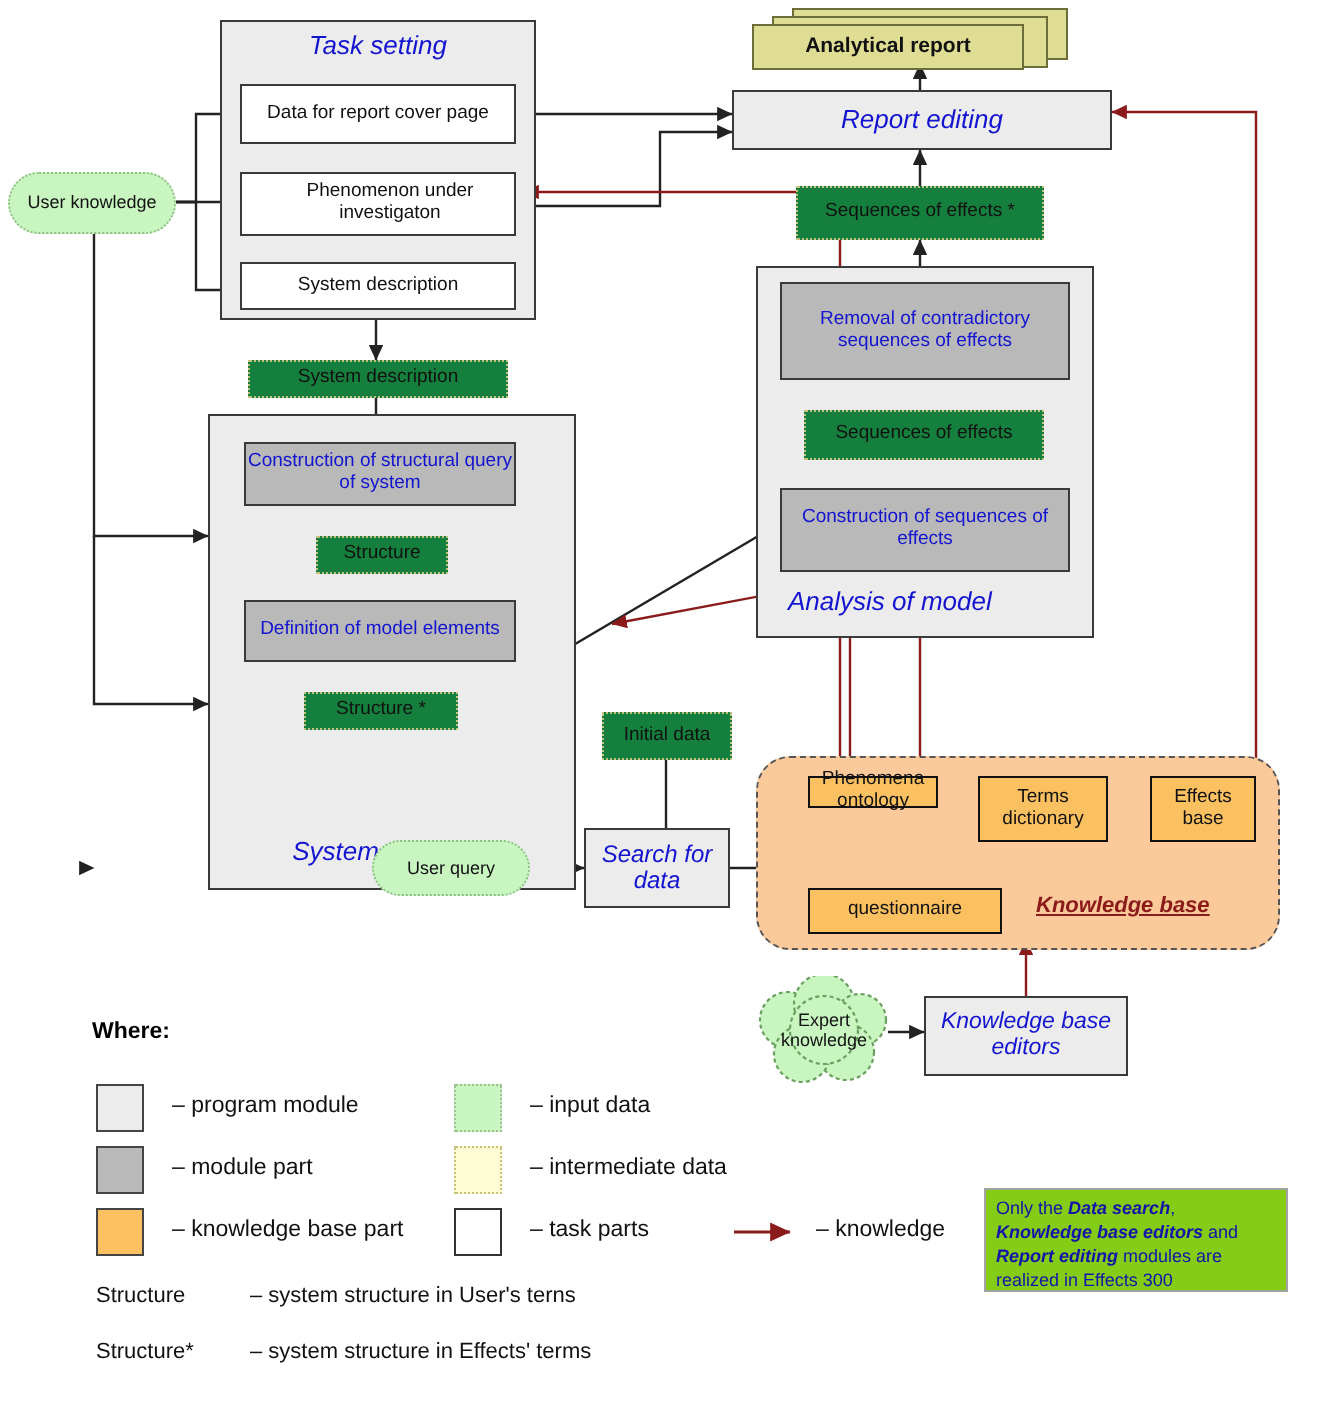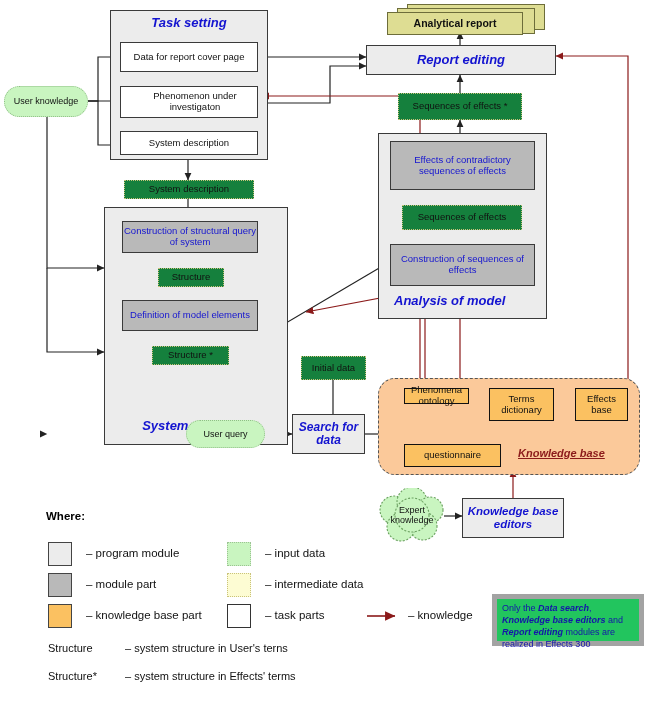--- a/index.html
+++ b/index.html
@@ -6,21 +6,21 @@
   body{width:659px;height:703px;position:relative;overflow:hidden;
        font-family:"Liberation Sans", sans-serif;color:#000;}
   #stage{position:absolute;left:0;top:0;width:659px;height:703px;}
   svg#wires{position:absolute;left:0;top:0;width:659px;height:703px;pointer-events:none;}
 
   .node{position:absolute;box-sizing:border-box;display:flex;align-items:center;
         justify-content:center;text-align:center;line-height:1.12;}
 
   
   .module{background:#ececec;border:1.3px solid #3a3a3a;}
-  .module-title{color:#1414d0;font-style:italic;font-weight:bold;font-size:13px;}
+  .module-title{color:#1414d0;font-style:italic;font-weight:normal;font-size:13px;}
 
   
   .modpart{background:#b9b9b9;border:1.3px solid #3a3a3a;color:#1414d0;font-size:9.5px;}
 
   
   .taskpart{background:#ffffff;border:1.2px solid #3a3a3a;color:#111;font-size:9.5px;}
 
   
   .interm{background:#15803d;border:1.5px dotted #c9c27a;color:#111;font-size:9.5px;}
   .kbbox{background:#fbc161;border:1.4px solid #111;color:#111;font-size:9.5px;}
@@ -42,22 +42,22 @@
   .sw{position:absolute;box-sizing:border-box;}
   .sw-prog{background:#ececec;border:1.4px solid #444;}
   .sw-mod{background:#b9b9b9;border:1.4px solid #444;}
   .sw-kb{background:#fbc161;border:1.4px solid #444;}
   .sw-in{background:#c9f5c0;border:1.6px dotted #9cc293;}
   .sw-int{background:#fdfcd3;border:1.6px dotted #c9c27a;}
   .sw-task{background:#fff;border:1.4px solid #333;}
   .lg-txt{position:absolute;font-size:11.5px;color:#111;white-space:nowrap;}
   .lg-row{position:absolute;font-size:11px;color:#111;white-space:nowrap;}
 
-  .note{position:absolute;box-sizing:border-box;background:#22c55e;
-        border:5px solid #a3a3a3;color:#1414aa;font-size:9px;line-height:1.33;
+  .note{position:absolute;box-sizing:border-box;background:#84cc16;
+        border:1px solid #a3a3a3;color:#1414aa;font-size:9px;line-height:1.33;
         padding:4px 5px;}
   .note i{font-style:italic;font-weight:bold;}
 
   .cloudtxt{position:absolute;font-size:9px;text-align:center;color:#111;line-height:1.15;
             z-index:3;}
 </style>
 </head>
 <body>
 
 <div id="stage">
@@ -152,37 +152,37 @@
   <div class="node interm" style="left:124px;top:180px;width:130px;height:19px;">System description</div>
 
   <div class="node module" style="left:104px;top:207px;width:184px;height:238px;display:block;">
     <div class="module-title" style="text-align:center;position:absolute;left:0;right:0;bottom:10px;">System modeling</div>
   </div>
   <div class="node modpart" style="left:122px;top:221px;width:136px;height:32px;">Construction of structural query of system</div>
   <div class="node interm" style="left:158px;top:268px;width:66px;height:19px;">Structure</div>
   <div class="node modpart" style="left:122px;top:300px;width:136px;height:31px;">Definition of model elements</div>
   <div class="node interm" style="left:152px;top:346px;width:77px;height:19px;">Structure *</div>
 
-  <div class="report-stack" style="left:376px;top:4px;width:160px;height:32px;margin-left:11px;">
+  <div class="report-stack" style="left:376px;top:4px;width:160px;height:32px;">
     <div class="rs-sheet" style="left:20px;top:0;width:136px;height:24px;"></div>
     <div class="rs-sheet" style="left:10px;top:4px;width:136px;height:24px;"></div>
     <div class="node" style="left:0;top:8px;width:136px;height:23px;background:#dedd93;
                 border:1px solid #6d6d3a;font-size:10.5px;font-weight:bold;color:#111;">Analytical report</div>
   </div>
 
   <div class="node module" style="left:366px;top:45px;width:190px;height:30px;">
     <span class="module-title">Report editing</span>
   </div>
 
   <div class="node interm" style="left:398px;top:93px;width:124px;height:27px;">Sequences of effects *</div>
 
   <div class="node module" style="left:378px;top:133px;width:169px;height:186px;display:block;">
     <div class="module-title" style="text-align:left;position:absolute;left:15px;right:0;bottom:9px;">Analysis of model</div>
   </div>
-  <div class="node modpart" style="left:390px;top:141px;width:145px;height:49px;">Effects of contradictory sequences of effects</div>
+  <div class="node modpart" style="left:390px;top:141px;width:145px;height:49px;">Removal of contradictory sequences of effects</div>
   <div class="node interm" style="left:402px;top:205px;width:120px;height:25px;">Sequences of effects</div>
   <div class="node modpart" style="left:390px;top:244px;width:145px;height:42px;">Construction of sequences of effects</div>
 
   <div class="node interm" style="left:301px;top:356px;width:65px;height:24px;">Initial data</div>
 
   <div class="kbzone" style="left:378px;top:378px;width:262px;height:97px;"></div>
   <div class="node kbbox" style="left:404px;top:388px;width:65px;height:16px;">Phenomena ontology</div>
   <div class="node kbbox" style="left:489px;top:388px;width:65px;height:33px;">Terms dictionary</div>
   <div class="node kbbox" style="left:575px;top:388px;width:53px;height:33px;">Effects base</div>
   <div class="node kbbox" style="left:404px;top:444px;width:97px;height:23px;">questionnaire</div>

